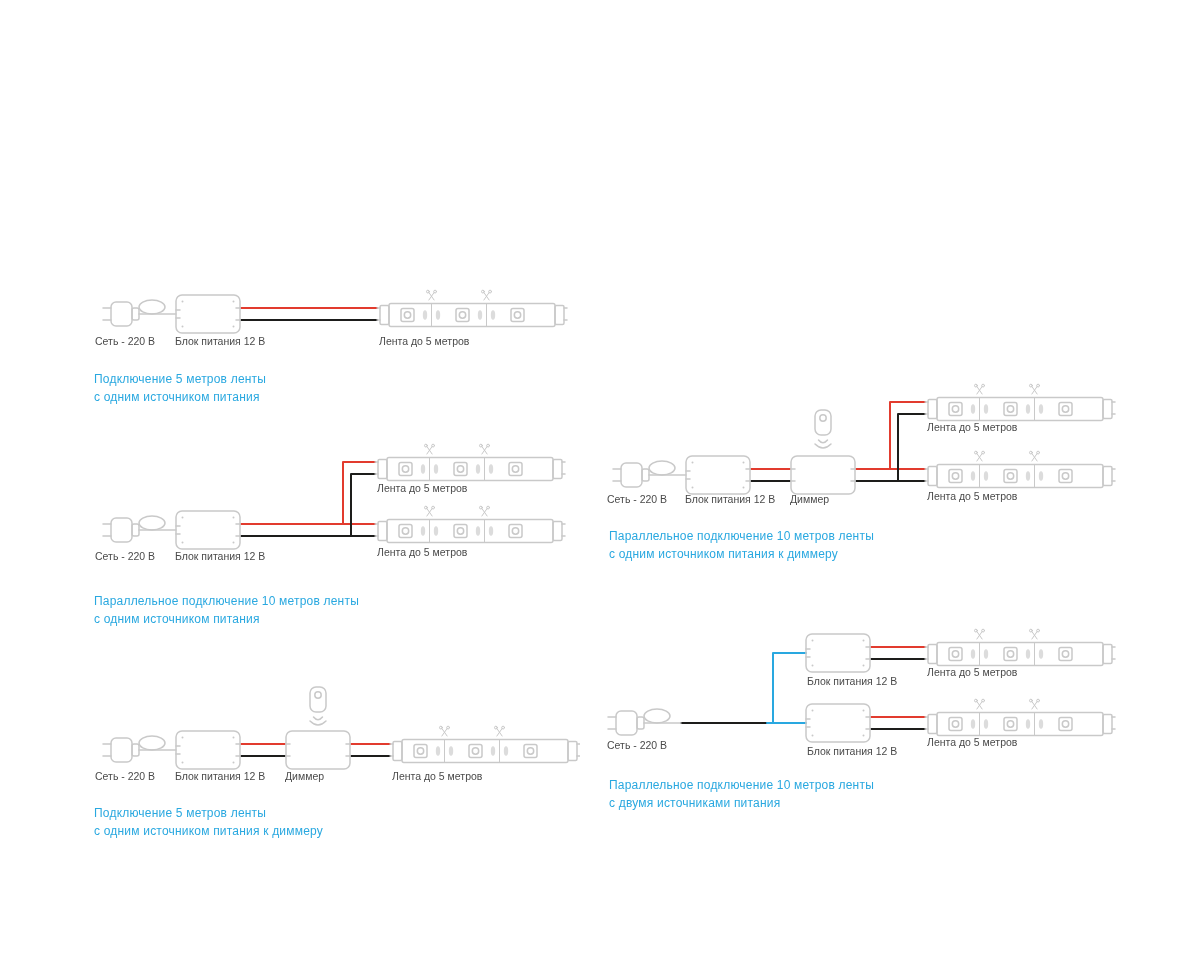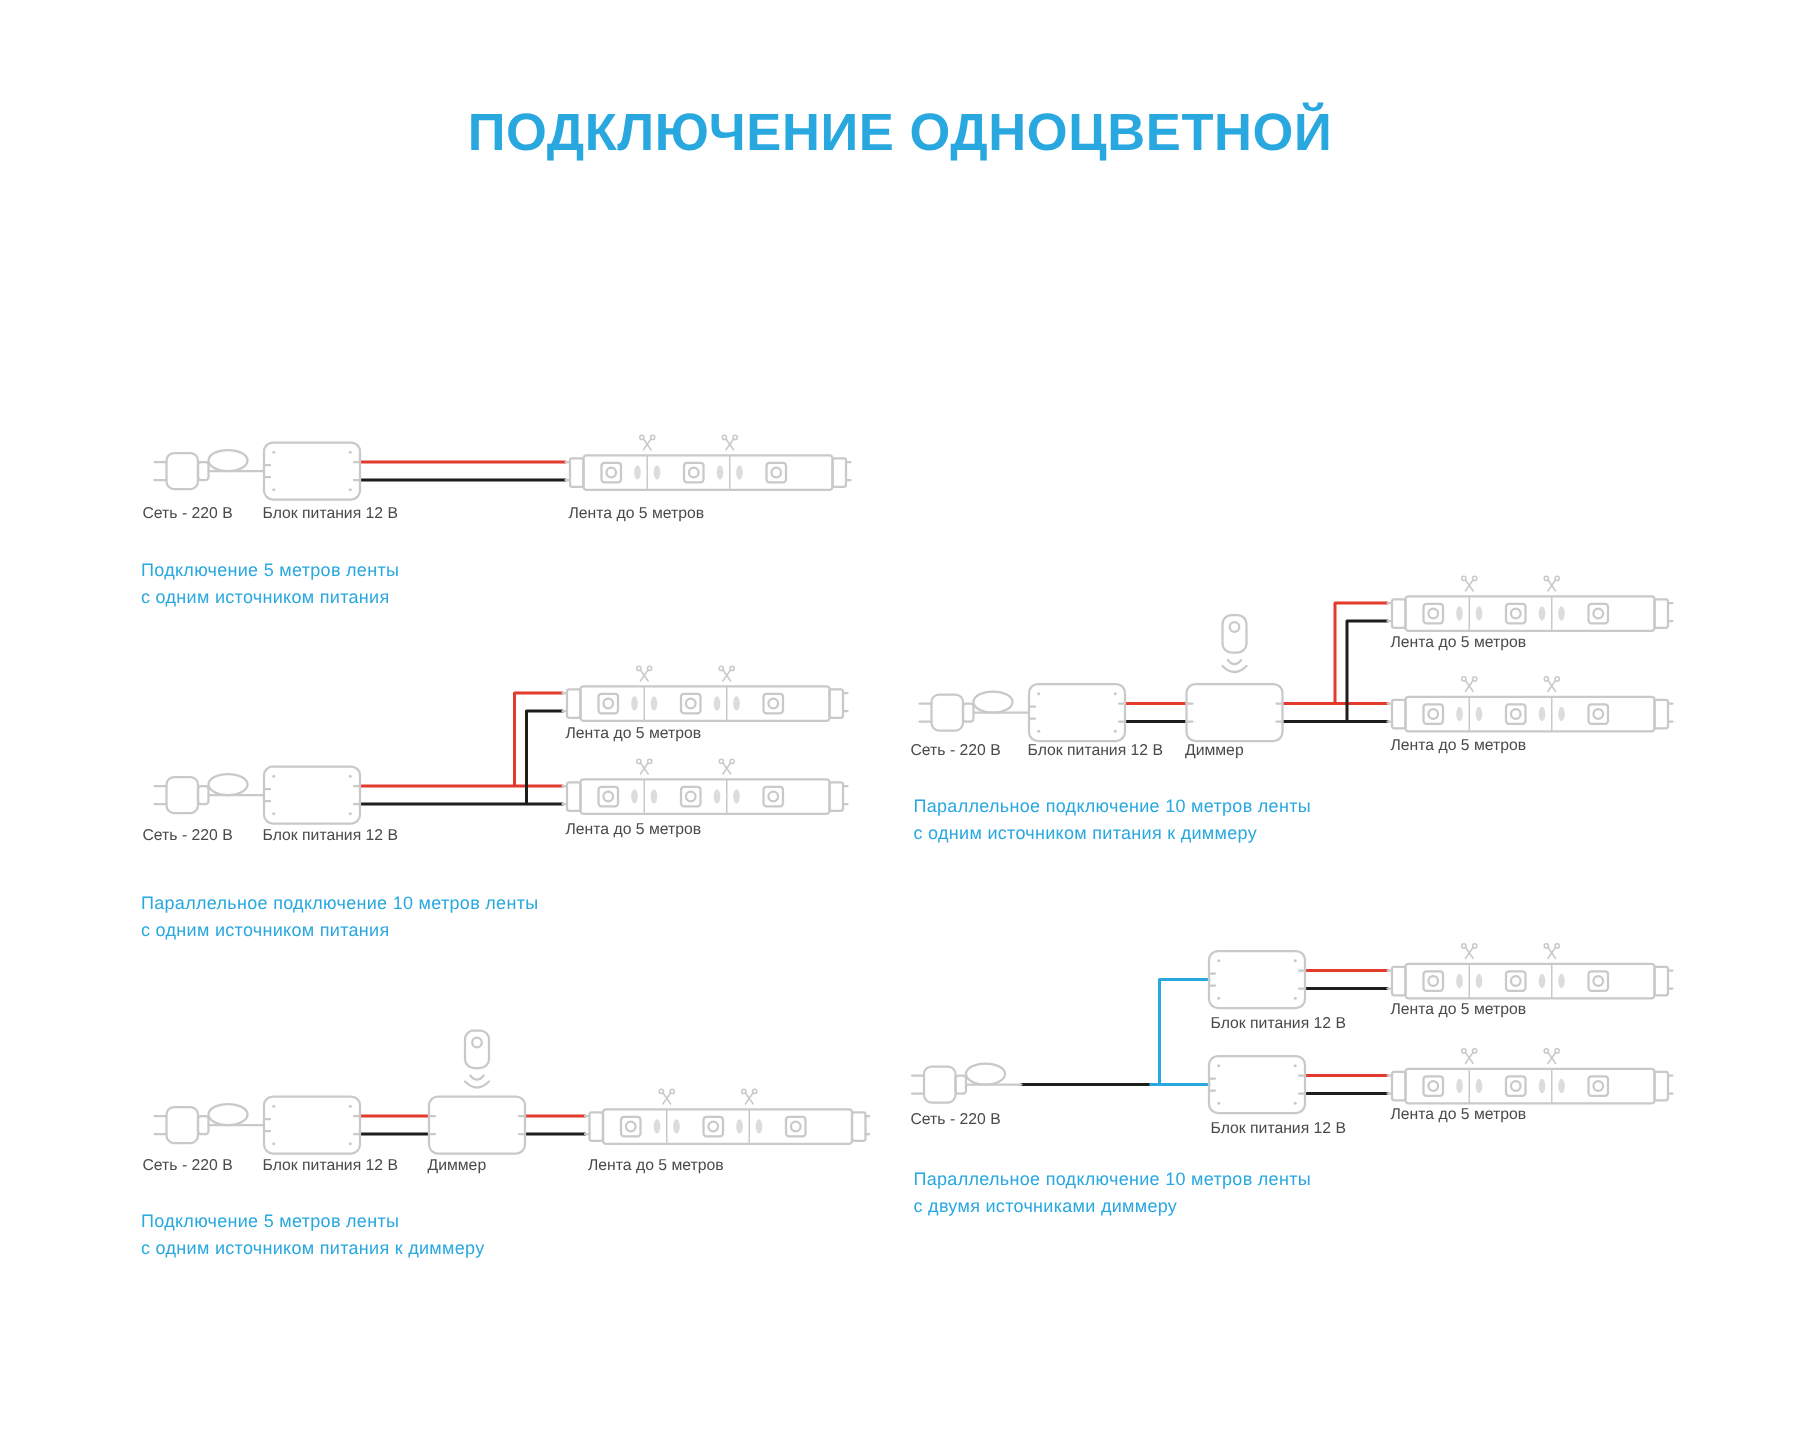--- a/index.html
+++ b/index.html
@@ -75,21 +75,20 @@
           <circle cx="140.5" cy="26" r="3.2"></circle>
         <ellipse cx="48" cy="26" rx="2.2" ry="4.8" fill="#dcdcdc" stroke="none"></ellipse>
         <ellipse cx="61" cy="26" rx="2.2" ry="4.8" fill="#dcdcdc" stroke="none"></ellipse>
         <ellipse cx="103" cy="26" rx="2.2" ry="4.8" fill="#dcdcdc" stroke="none"></ellipse>
         <ellipse cx="116" cy="26" rx="2.2" ry="4.8" fill="#dcdcdc" stroke="none"></ellipse>
       </g>
     </defs>
   </svg>
 
   <h1 class="title">
-    <span class="title-line">ПОДКЛЮЧЕНИЕ ОДНОЦВЕТНОЙ</span>
   </h1>
 
   <div class="diagram" style="left:90px;top:282px;width:490px;">
     <svg width="490" height="76" viewBox="0 0 490 76">
       <path class="wire wire-red" d="M151,26 H287"></path>
       <path class="wire wire-black" d="M151,38 H287"></path>
       <use href="#sym-plug" x="10" y="12" class="icon"></use>
       <use href="#sym-psu" x="85" y="12" class="icon"></use>
       <use href="#sym-strip" x="287" y="7" class="icon"></use>
       <text x="5" y="63" class="lbl">Сеть - 220 В</text>
@@ -175,17 +174,17 @@
       <use href="#sym-psu" x="200" y="75" class="icon"></use>
       <use href="#sym-plug" x="0" y="75" class="icon"></use>
       <text x="202" y="57" class="lbl">Блок питания 12 В</text>
       <text x="322" y="48" class="lbl">Лента до 5 метров</text>
       <text x="2" y="121" class="lbl">Сеть - 220 В</text>
       <text x="202" y="127" class="lbl">Блок питания 12 В</text>
       <text x="322" y="118" class="lbl">Лента до 5 метров</text>
     </svg>
     <div class="caption">
       <div>Параллельное подключение 10 метров ленты</div>
-      <div>с двумя источниками диммеру</div>
+      <div>с двумя источниками питания</div>
     </div>
   </div>
 
 </div>
 
 </body></html>

